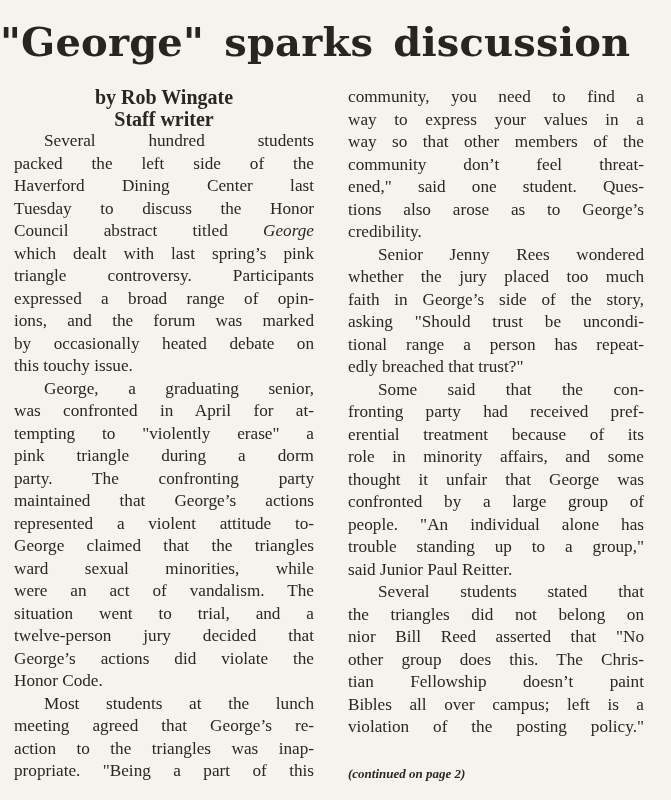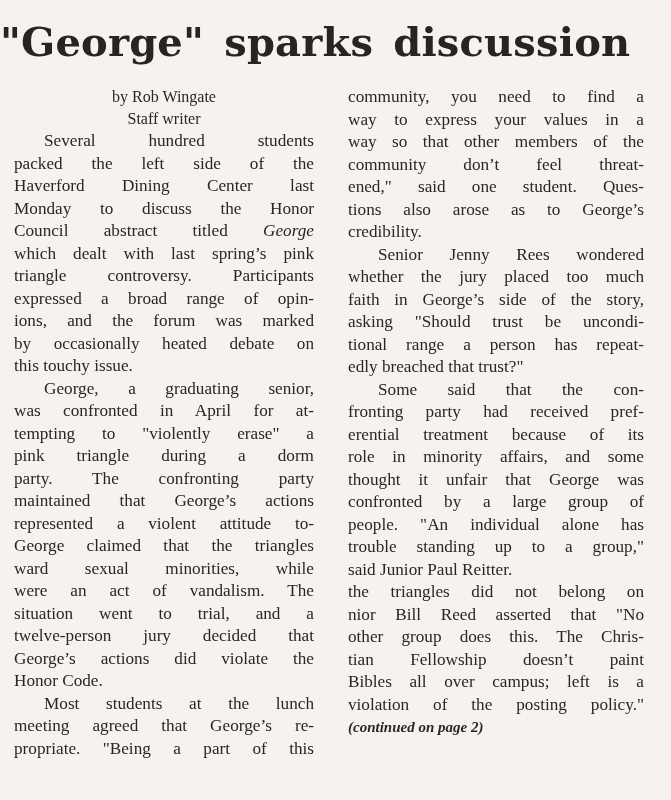--- a/index.html
+++ b/index.html
@@ -24,44 +24,44 @@
   }
   .col {
     position: absolute; top: 86px;
     font-size: 17.2px;
     line-height: 22.5px;
     text-align: justify;
   }
   .col-left { left: 14px; width: 300px; }
   .col-right { left: 348px; width: 296px; }
   .byline {
-    text-align: center; font-weight: normal; font-size: 16px;
+    text-align: center; font-weight: bold; font-size: 20px;
     line-height: 22px; margin: 0;
   }
   .cont {
-    font-style: italic; font-weight: bold; font-size: 15px;
-    margin-top: 0;
+    font-style: italic; font-weight: bold; font-size: 13px;
+    margin-top: 24px;
   }
   .ln { display: block; height: 22.5px; white-space: nowrap; text-align-last: justify; text-align: justify; }
   .ln.indent { padding-left: 30px; }
   .ln.end { text-align-last: left; }
 </style>
 </head>
 <body>
 
 <h1 class="headline">"George" sparks discussion</h1>
 
 <div class="col col-left">
   <p class="byline">by Rob Wingate</p>
   <p class="byline">Staff writer</p>
   <div id="left-lines">
       <span class="ln indent">Several hundred students</span>
       <span class="ln">packed the left side of the</span>
       <span class="ln">Haverford Dining Center last</span>
-      <span class="ln">Monday to discuss the Honor</span>
+      <span class="ln">Tuesday to discuss the Honor</span>
       <span class="ln">Council abstract titled <i>George</i></span>
       <span class="ln">which dealt with last spring’s pink</span>
       <span class="ln">triangle controversy. Participants</span>
       <span class="ln">expressed a broad range of opin-</span>
       <span class="ln">ions, and the forum was marked</span>
       <span class="ln">by occasionally heated debate on</span>
       <span class="ln end">this touchy issue.</span>
       <span class="ln indent">George, a graduating senior,</span>
       <span class="ln">was confronted in April for at-</span>
       <span class="ln">tempting to "violently erase" a</span>
@@ -71,20 +71,21 @@
       <span class="ln">represented a violent attitude to-</span>
       <span class="ln">George claimed that the triangles</span>
       <span class="ln">ward sexual minorities, while</span>
       <span class="ln">were an act of vandalism. The</span>
       <span class="ln">situation went to trial, and a</span>
       <span class="ln">twelve-person jury decided that</span>
       <span class="ln">George’s actions did violate the</span>
       <span class="ln end">Honor Code.</span>
       <span class="ln indent">Most students at the lunch</span>
       <span class="ln">meeting agreed that George’s re-</span>
+      <span class="ln">action to the triangles was inap-</span>
       <span class="ln">propriate. "Being a part of this</span>
     </div>
 </div>
 
 <div class="col col-right">
   <div id="right-lines">
       <span class="ln">community, you need to find a</span>
       <span class="ln">way to express your values in a</span>
       <span class="ln">way so that other members of the</span>
       <span class="ln">community don’t feel threat-</span>
@@ -99,20 +100,21 @@
       <span class="ln end">edly breached that trust?"</span>
       <span class="ln indent">Some said that the con-</span>
       <span class="ln">fronting party had received pref-</span>
       <span class="ln">erential treatment because of its</span>
       <span class="ln">role in minority affairs, and some</span>
       <span class="ln">thought it unfair that George was</span>
       <span class="ln">confronted by a large group of</span>
       <span class="ln">people. "An individual alone has</span>
       <span class="ln">trouble standing up to a group,"</span>
       <span class="ln end">said Junior Paul Reitter.</span>
+      <span class="ln indent">Several students stated that</span>
       <span class="ln">the triangles did not belong on</span>
       <span class="ln">nior Bill Reed asserted that "No</span>
       <span class="ln">other group does this. The Chris-</span>
       <span class="ln">tian Fellowship doesn’t paint</span>
       <span class="ln">Bibles all over campus; left is a</span>
       <span class="ln">violation of the posting policy."</span>
     </div>
   <div class="cont">(continued on page 2)</div>
 </div>
 

